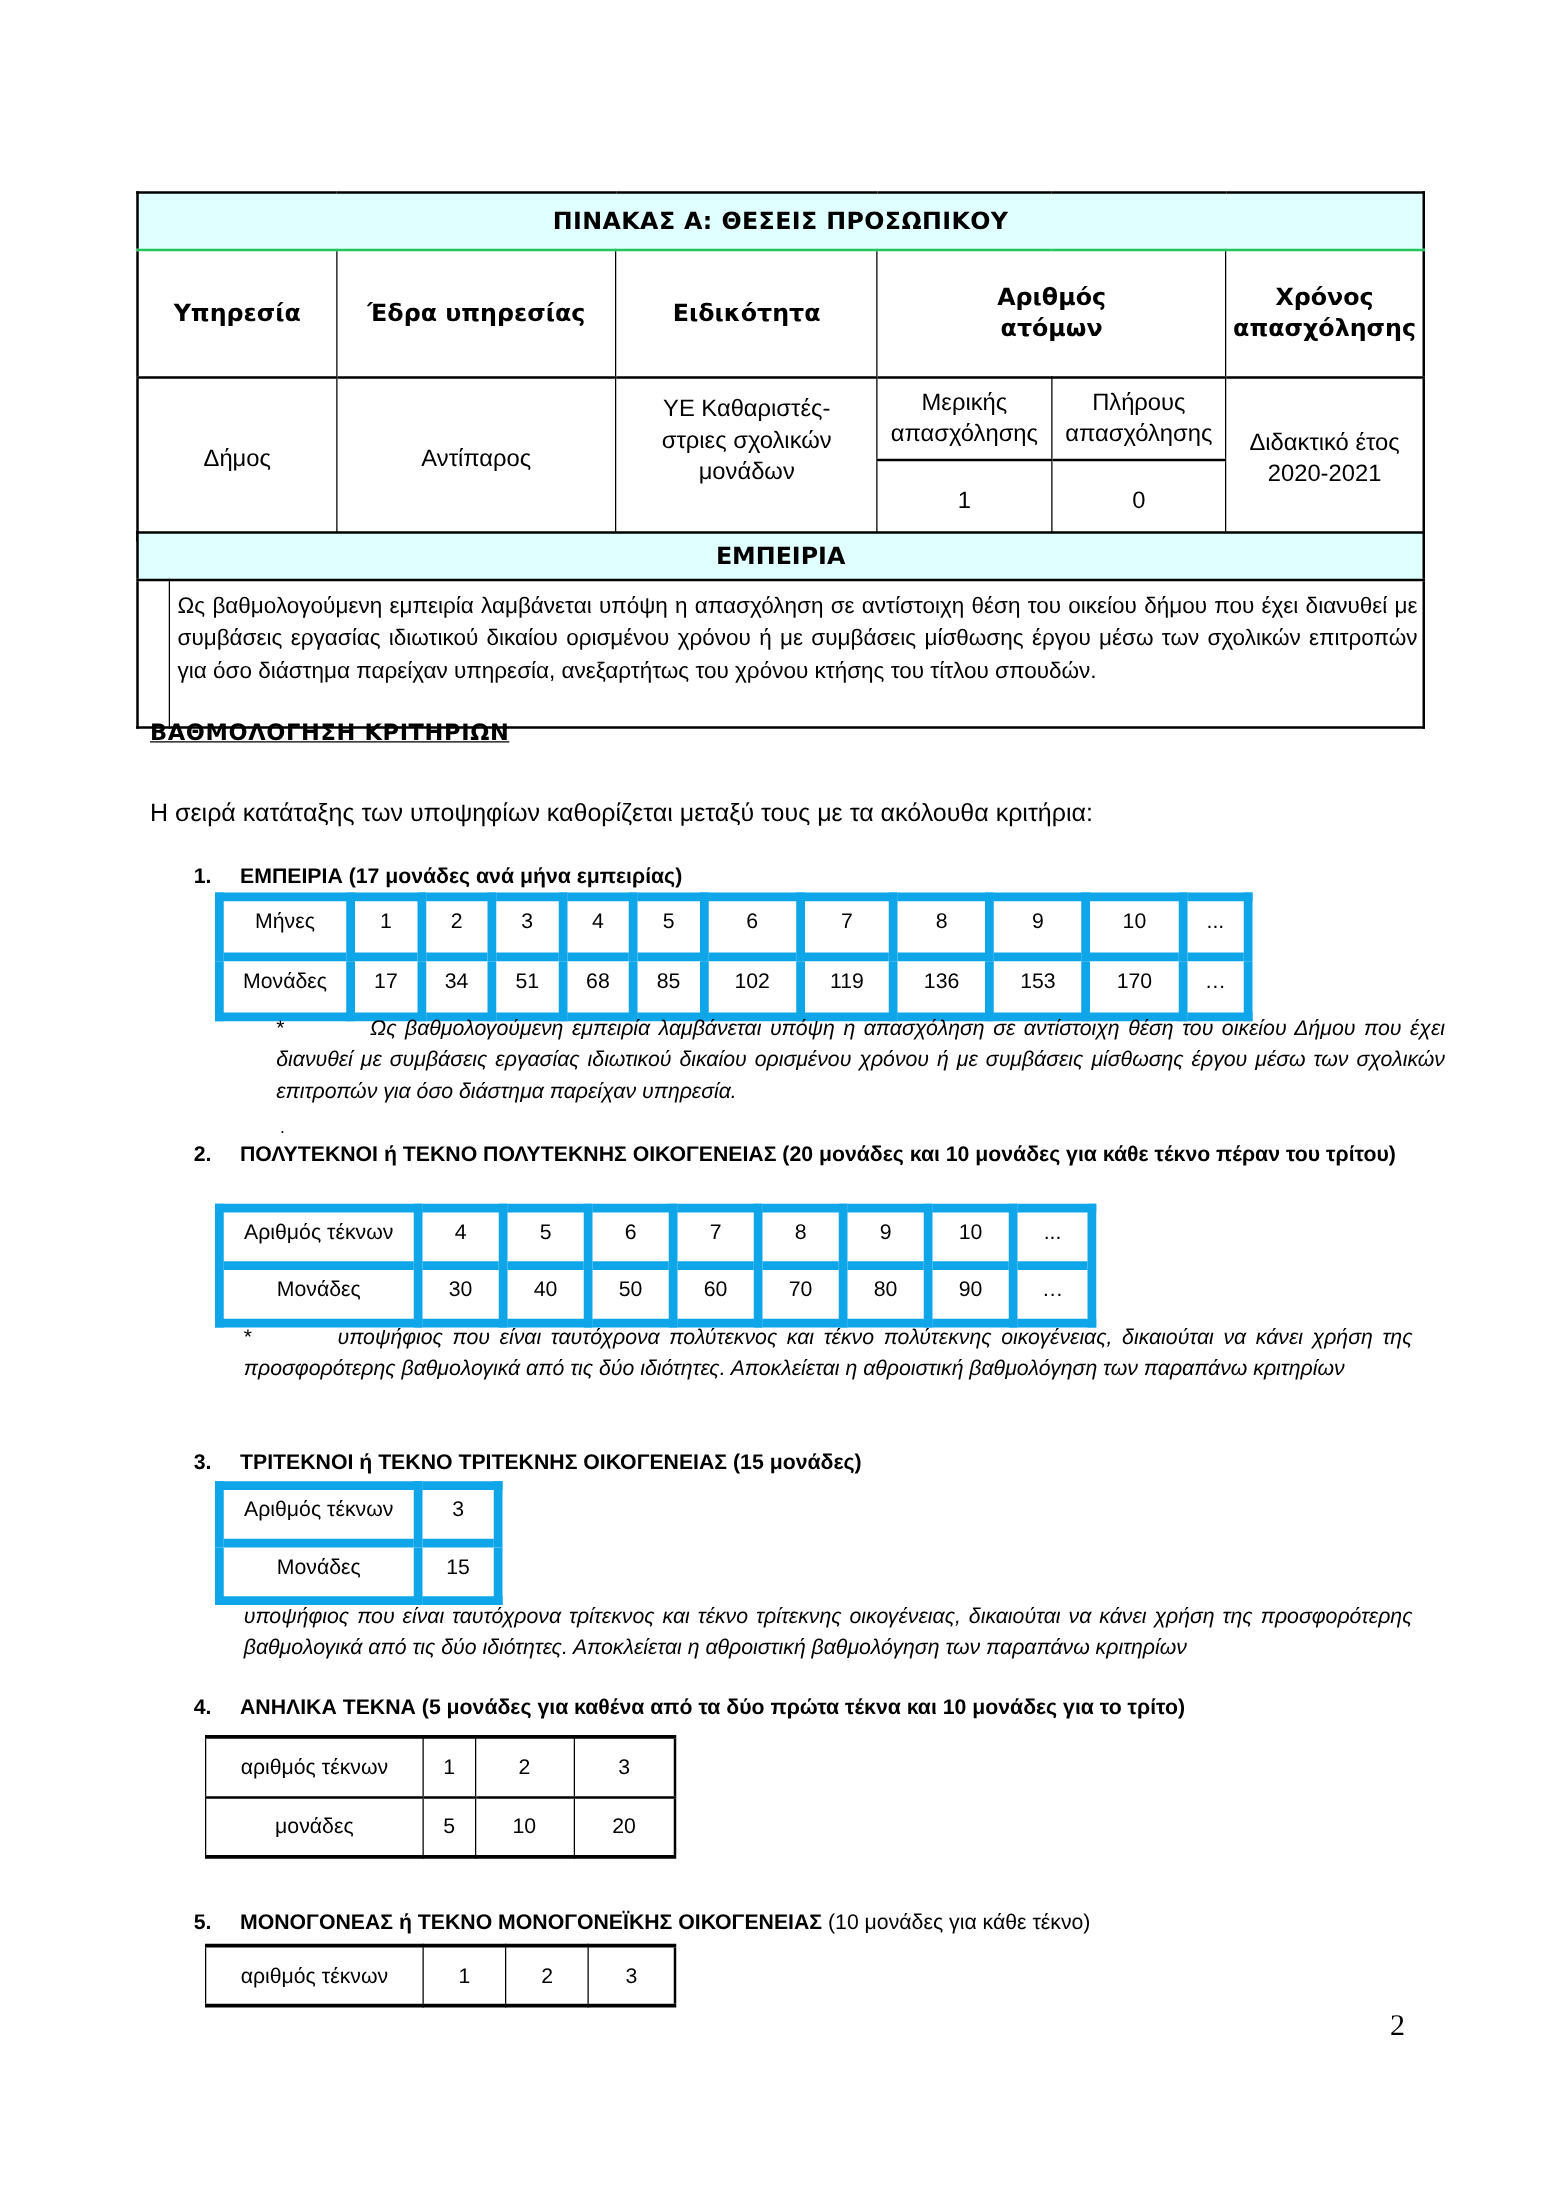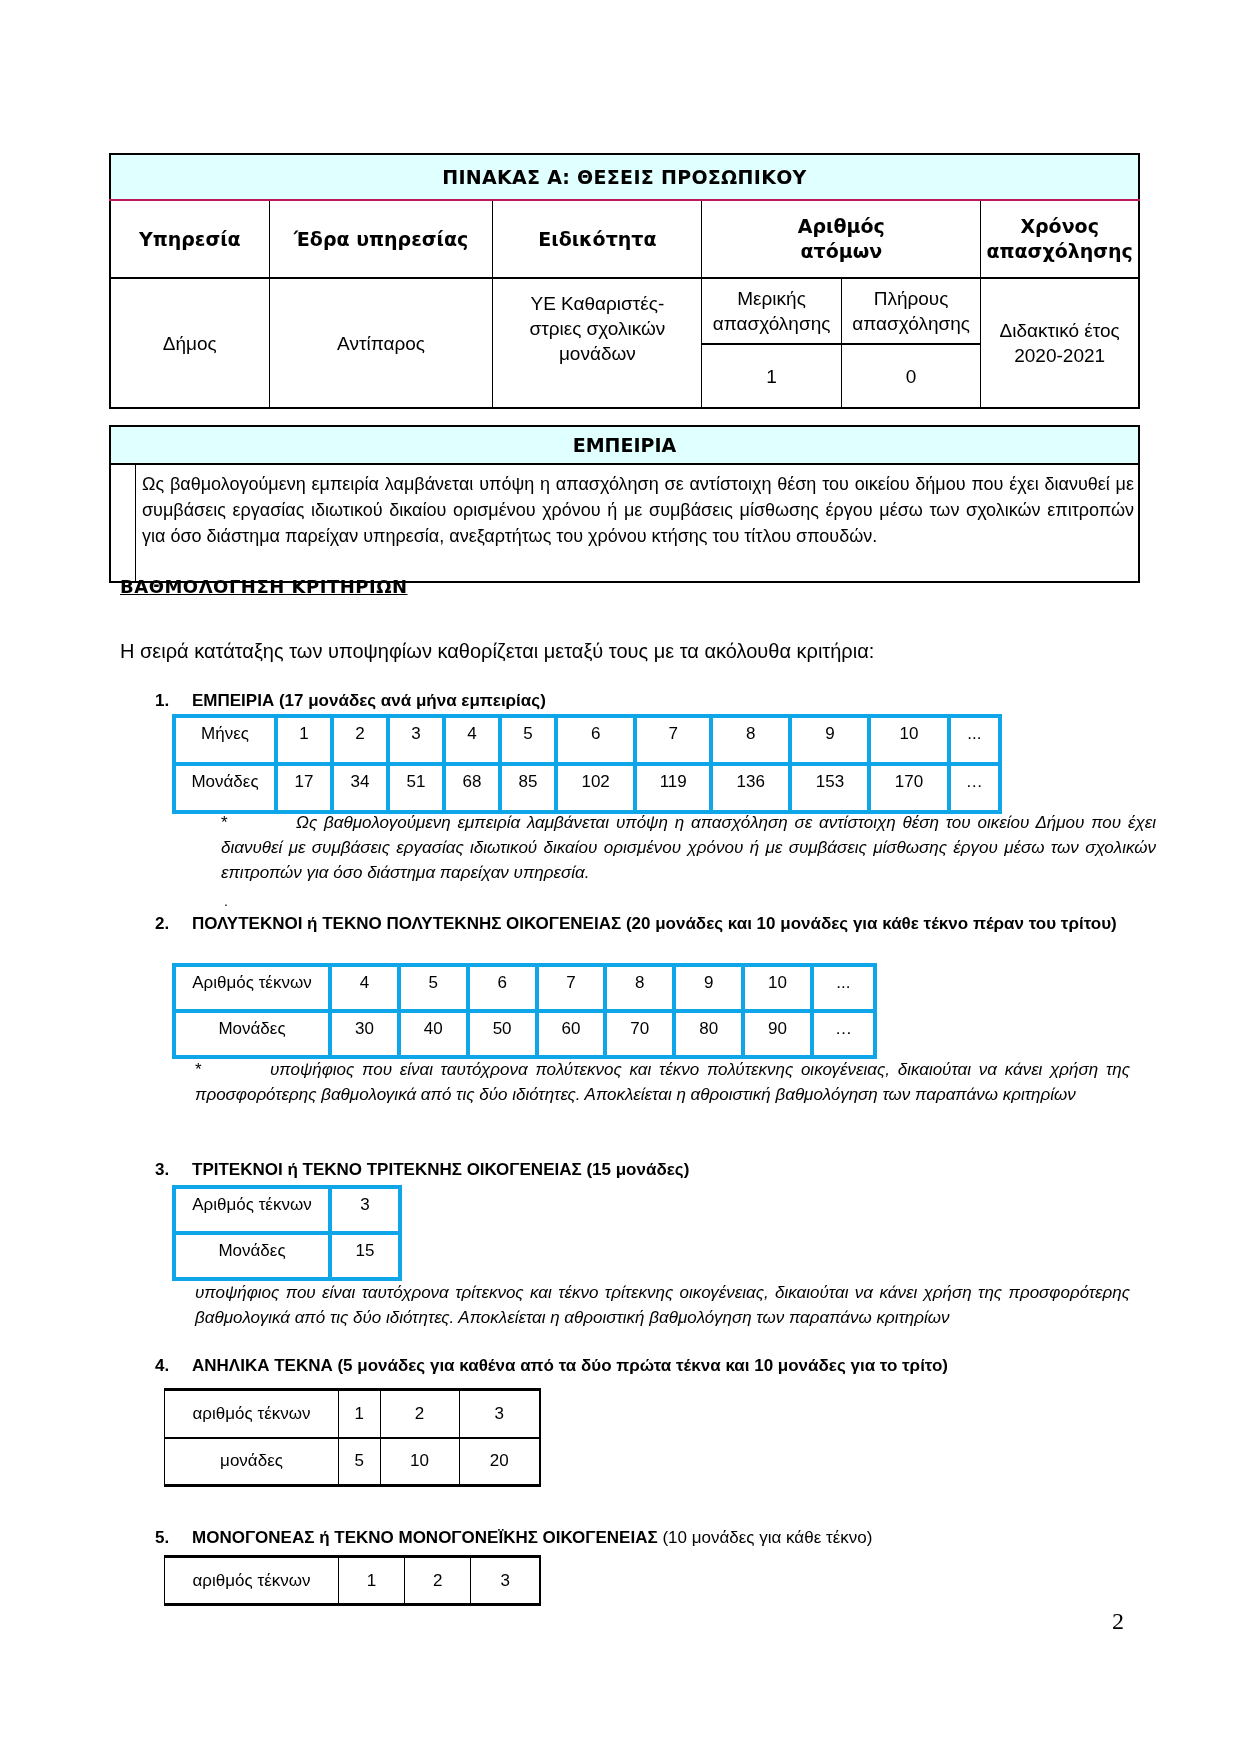--- a/index.html
+++ b/index.html
@@ -5,42 +5,42 @@
   html, body { margin:0; padding:0; background:#ffffff; }
   body { width:1240px; height:1754px; position:relative; overflow:hidden; color:#000;
          font-family:"Liberation Sans", sans-serif; }
   .abs { position:absolute; }
   table { border-collapse:collapse; position:absolute; }
   td, th { padding:0; }
 
   
   #tableA { left:109px; top:153px; width:1031px; border:2px solid #000; }
   #tableA td { border:1px solid #000; text-align:center; vertical-align:middle; font-size:19px; line-height:25px; }
-  #tableA .title { background:#e0ffff; height:44px; font-family:"DejaVu Sans", sans-serif; font-weight:bold; font-size:19px; letter-spacing:0.3px; border-bottom:2px solid #be185d; }
+  #tableA .title { background:#e0ffff; height:44px; font-family:"DejaVu Sans", sans-serif; font-weight:bold; font-size:19px; letter-spacing:0.3px; border-bottom:2px solid #22c55e; }
   #tableA .hdr { height:68px; font-family:"DejaVu Sans", sans-serif; font-weight:bold; font-size:19px; line-height:25px; border-bottom:2px solid #000; }
   #tableA .sub { height:64px; font-size:19px; }
   #tableA .val { height:62px; font-size:19px; }
   #tableA td.bigcell { vertical-align:middle; }
   #tableA td.spec { vertical-align:top; padding-top:12px; }
 
   
   #expBox { left:109px; top:425px; width:1031px; border:2px solid #000; }
   #expBox td { border:1px solid #000; }
   #expBox .title { background:#e0ffff; height:36px; text-align:center; font-family:"DejaVu Sans", sans-serif; font-weight:bold; font-size:19px; border-bottom:2px solid #000; }
   #expBox .gutter { width:24px; }
   #expBox .body { height:110px; vertical-align:top; font-size:18px; line-height:26px; text-align:justify; padding:6px 4px 0 6px; text-align-last:left; }
 
   .heading { left:120px; top:576px; font-family:"DejaVu Sans", sans-serif; font-weight:bold; font-size:18px; text-decoration:underline; letter-spacing:0.5px; }
   .intro { left:120px; top:640px; font-size:20px; }
 
   .item-title { font-weight:bold; font-size:17px; line-height:26px; }
   .item-title .num { position:absolute; left:0; }
   .item-title .txt { position:absolute; left:37px; width:960px; }
 
-  .crit td { border:4px solid #0ea5e9; text-align:center; vertical-align:top; font-size:17px; padding-top:6px; }
+  .crit td { border:7px solid #0ea5e9; text-align:center; vertical-align:top; font-size:17px; padding-top:6px; }
   .crit { border-top:2px solid #000; border-bottom:3px solid #000; border-left:2px solid #000; border-right:2px solid #000; }
   .crit tr.r1 td { border-bottom:2px solid #000; }
 
   .crit2 td { border:1px solid #000; text-align:center; vertical-align:middle; font-size:17px; }
   .crit2 { border-top:3px solid #000; border-bottom:3px solid #000; border-left:1px solid #000; border-right:2px solid #000; }
   .crit2 tr.r1 td { border-bottom:2px solid #000; }
 
   .note { font-style:italic; font-size:17px; line-height:25px; text-align:justify; width:935px; }
   .note .star { font-style:normal; display:inline-block; width:75px; }
 
@@ -52,21 +52,21 @@
 
 <table id="tableA">
   <tbody>
       <tr>
     <td class="title" colspan="6">ΠΙΝΑΚΑΣ Α: ΘΕΣΕΙΣ ΠΡΟΣΩΠΙΚΟΥ</td>
   </tr>
   <tr>
     <td class="hdr" style="width:157px">Υπηρεσία</td>
     <td class="hdr" style="width:222px">Έδρα υπηρεσίας</td>
     <td class="hdr" style="width:207px">Ειδικότητα</td>
-    <td class="hdr" colspan="2" style="padding:4px 60px">Αριθμός ατόμων</td>
+    <td class="hdr" colspan="2" style="padding:16px 60px">Αριθμός ατόμων</td>
     <td class="hdr" style="width:156px">Χρόνος απασχόλησης</td>
   </tr>
   <tr>
     <td class="bigcell" rowspan="2">Δήμος</td>
     <td class="bigcell" rowspan="2">Αντίπαρος</td>
     <td class="spec" rowspan="2" style="padding-left:16px;padding-right:16px">ΥΕ Καθαριστές-στριες σχολικών μονάδων</td>
     <td class="sub" style="width:138px">Μερικής απασχόλησης</td>
     <td class="sub" style="width:138px">Πλήρους απασχόλησης</td>
     <td class="bigcell" rowspan="2" style="padding:0 12px">Διδακτικό έτος 2020-2021</td>
   </tr>

